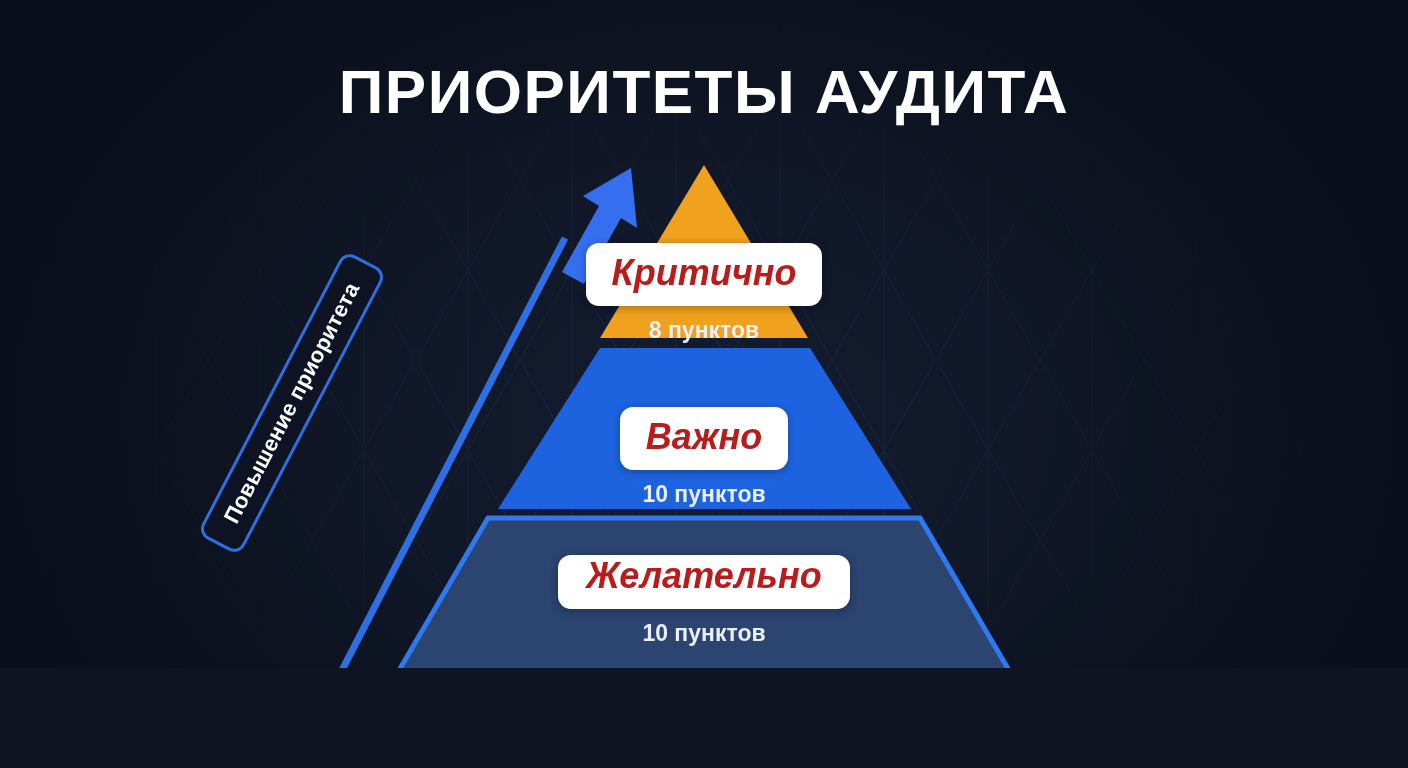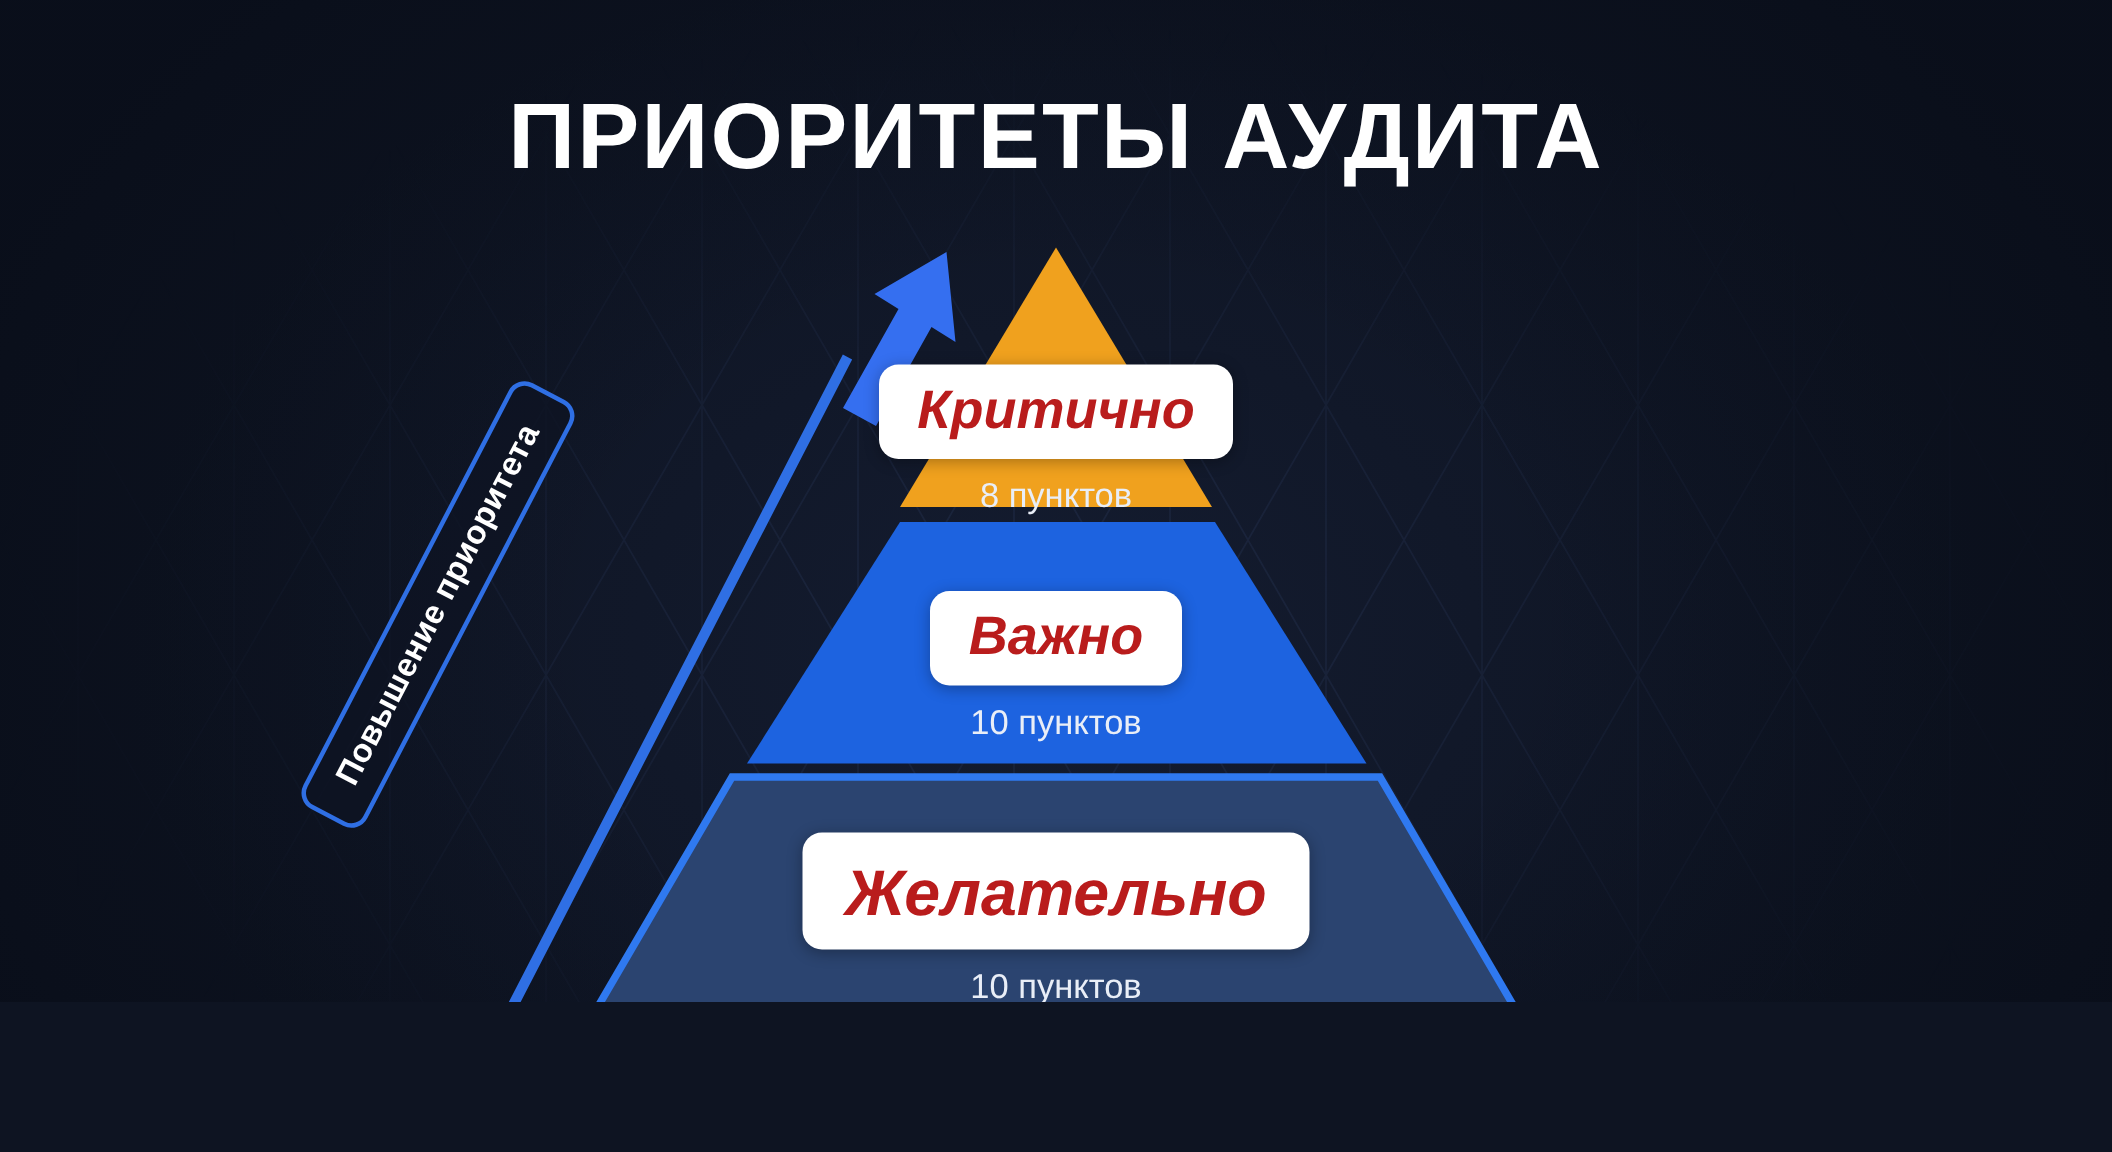--- a/index.html
+++ b/index.html
@@ -75,37 +75,37 @@
     color: #b91c1c;
     border-radius: 13px;
     font-weight: 700;
     box-shadow: 0 2px 10px rgba(0,0,0,0.30);
     white-space: nowrap;
     font-style: italic;
   }
   .count {
     display: block;
     color: #e9eef7;
-    font-weight: 400;
+    font-weight: 700;
     white-space: nowrap;
   }
 
   
   #tier-critical-text { left: 454px; top: 243px; width: 500px; }
   #tier-critical-text .badge { font-size: 36px; padding: 9px 26px 12px; }
   #tier-critical-text .count  { font-size: 23px; margin-top: 11px; }
 
   
-  #tier-important-text { left: 454px; top: 394px; width: 500px; text-align: center; }
+  #tier-important-text { left: 454px; top: 407px; width: 500px; text-align: center; }
   #tier-important-text .badge { font-size: 36px; padding: 9px 26px 12px; }
   #tier-important-text .count  { font-size: 23px; margin-top: 11px; }
 
   
   #tier-desirable-text { left: 404px; top: 555px; width: 600px; }
-  #tier-desirable-text .badge { font-size: 43px; padding: 17px 28px 12px; }
+  #tier-desirable-text .badge { font-size: 36px; padding: 0 28px 12px; }
   #tier-desirable-text .count  { font-size: 23px; margin-top: 11px; }
 
   
   #arrow-caption {
     position: absolute;
     left: 292px;
     top: 403px;
     width: 320px;
     height: 48px;
     margin-left: -160px;

